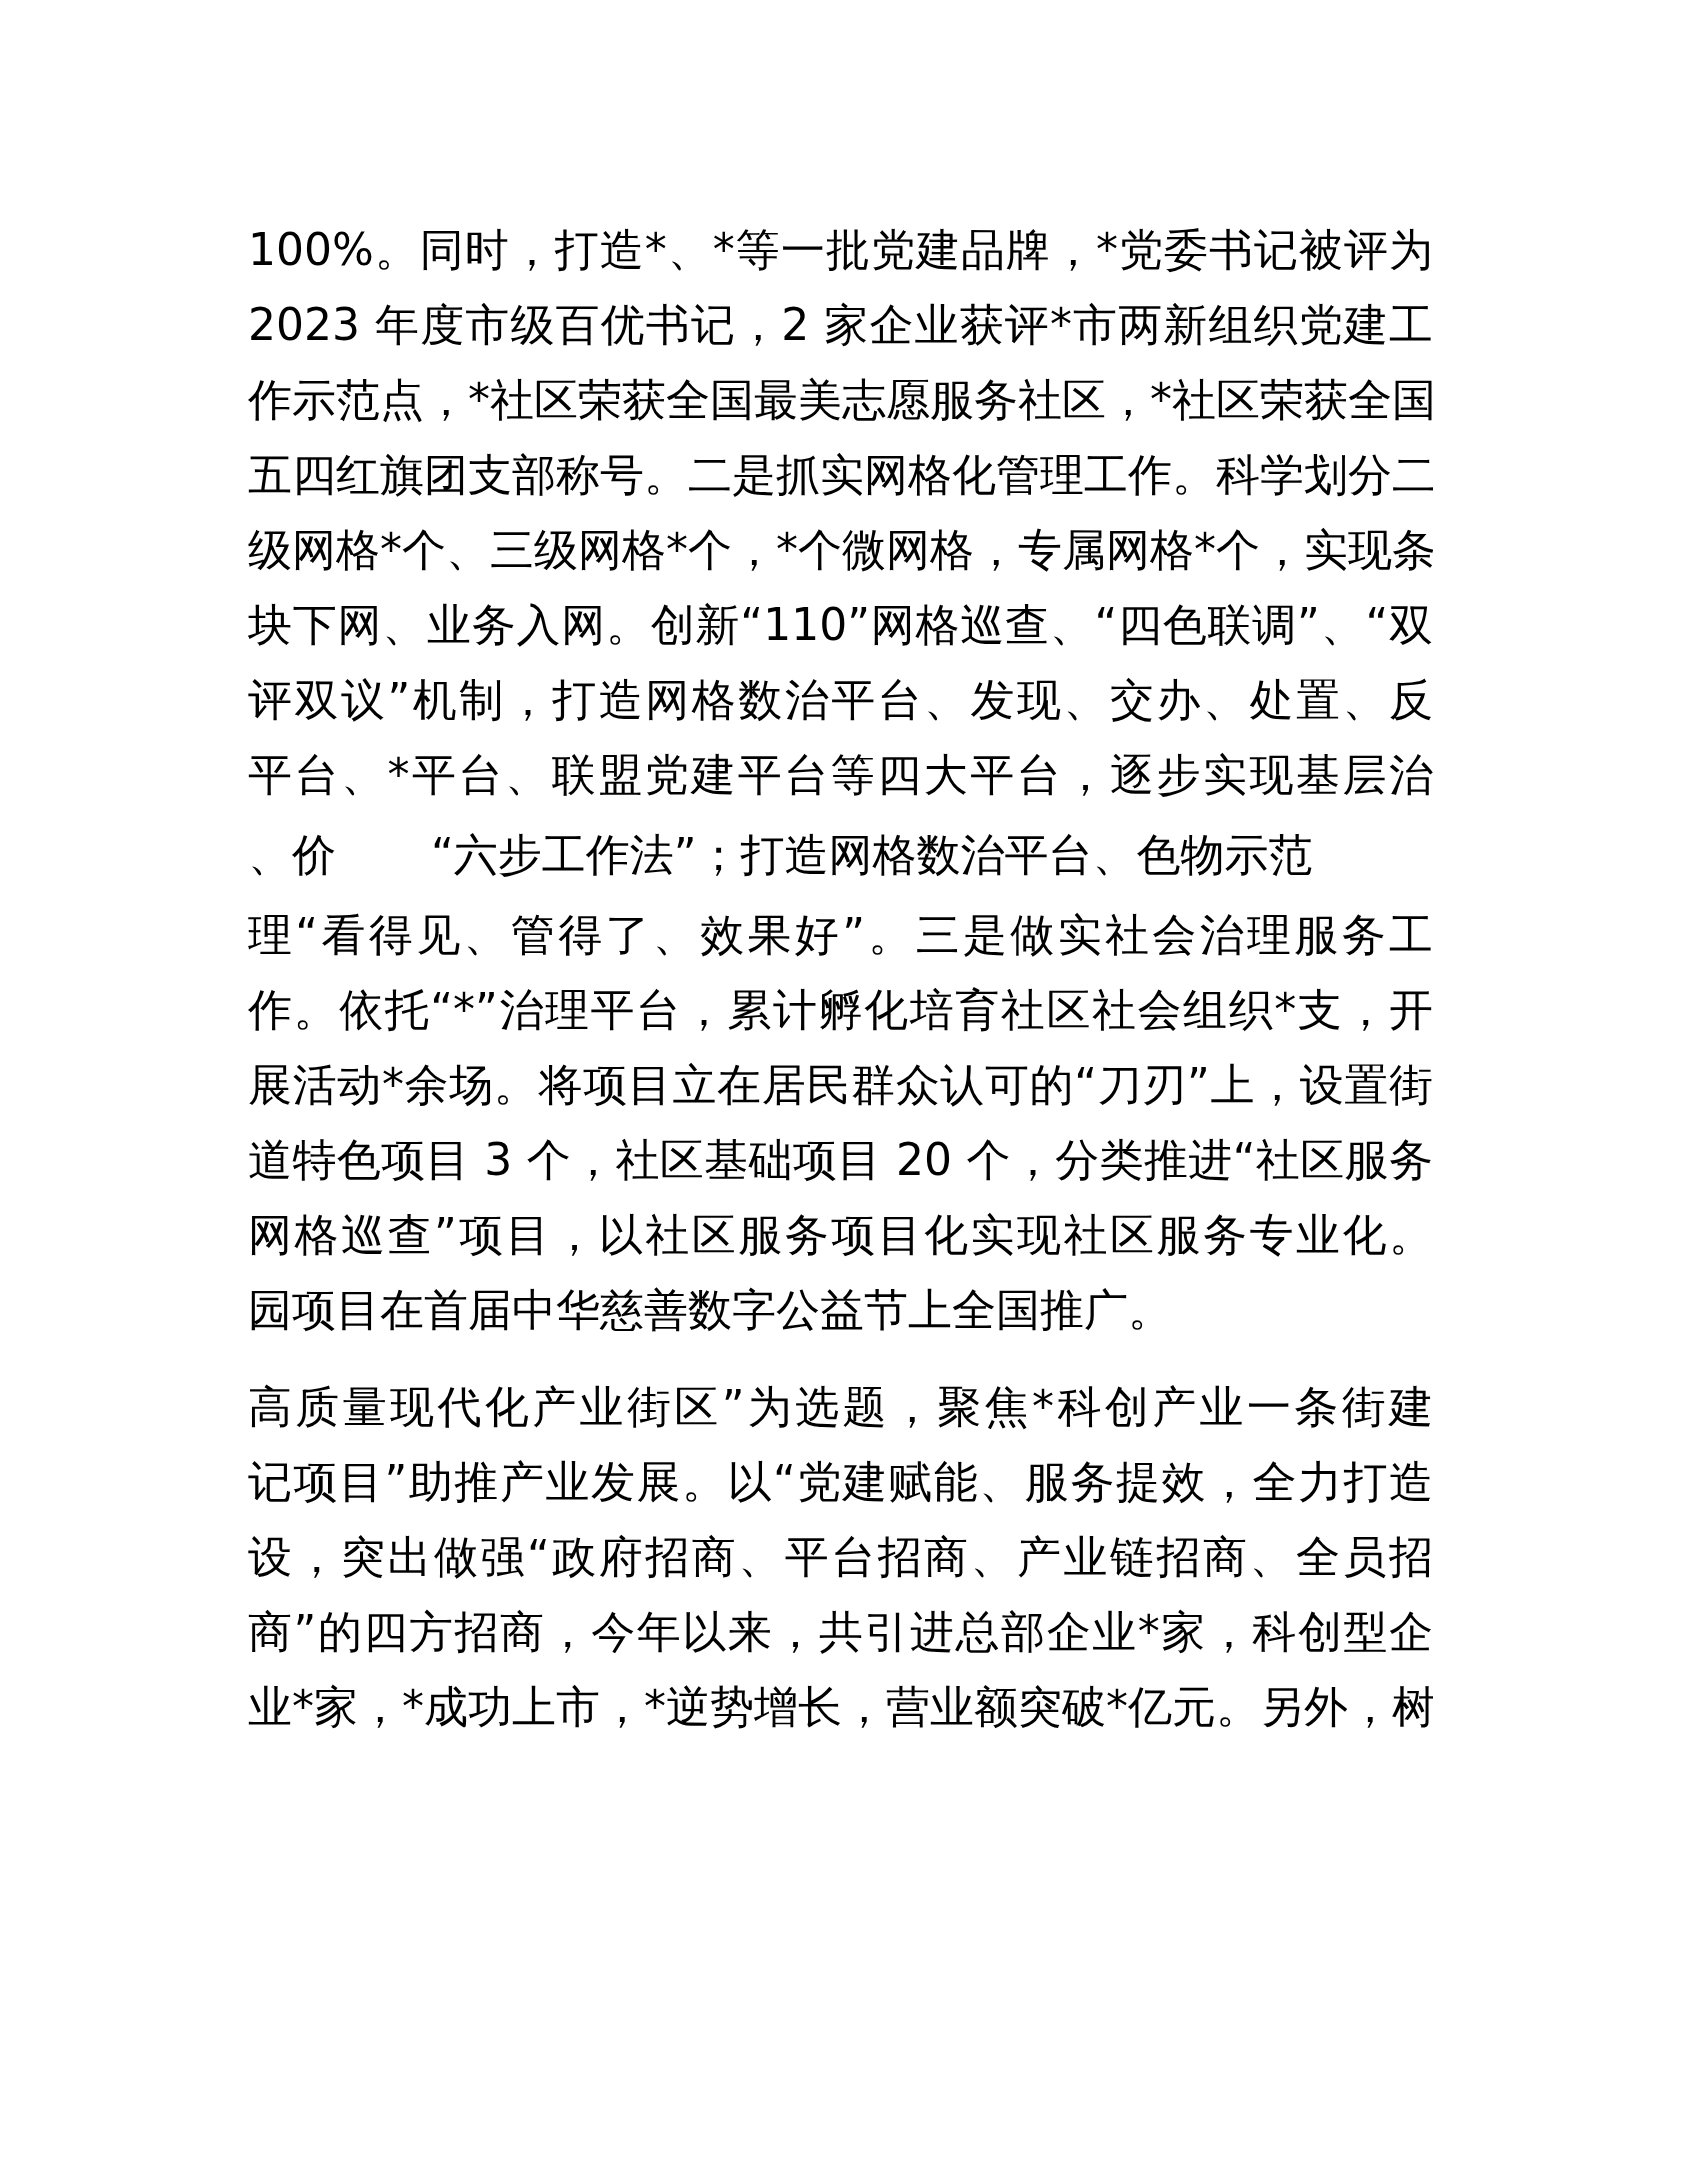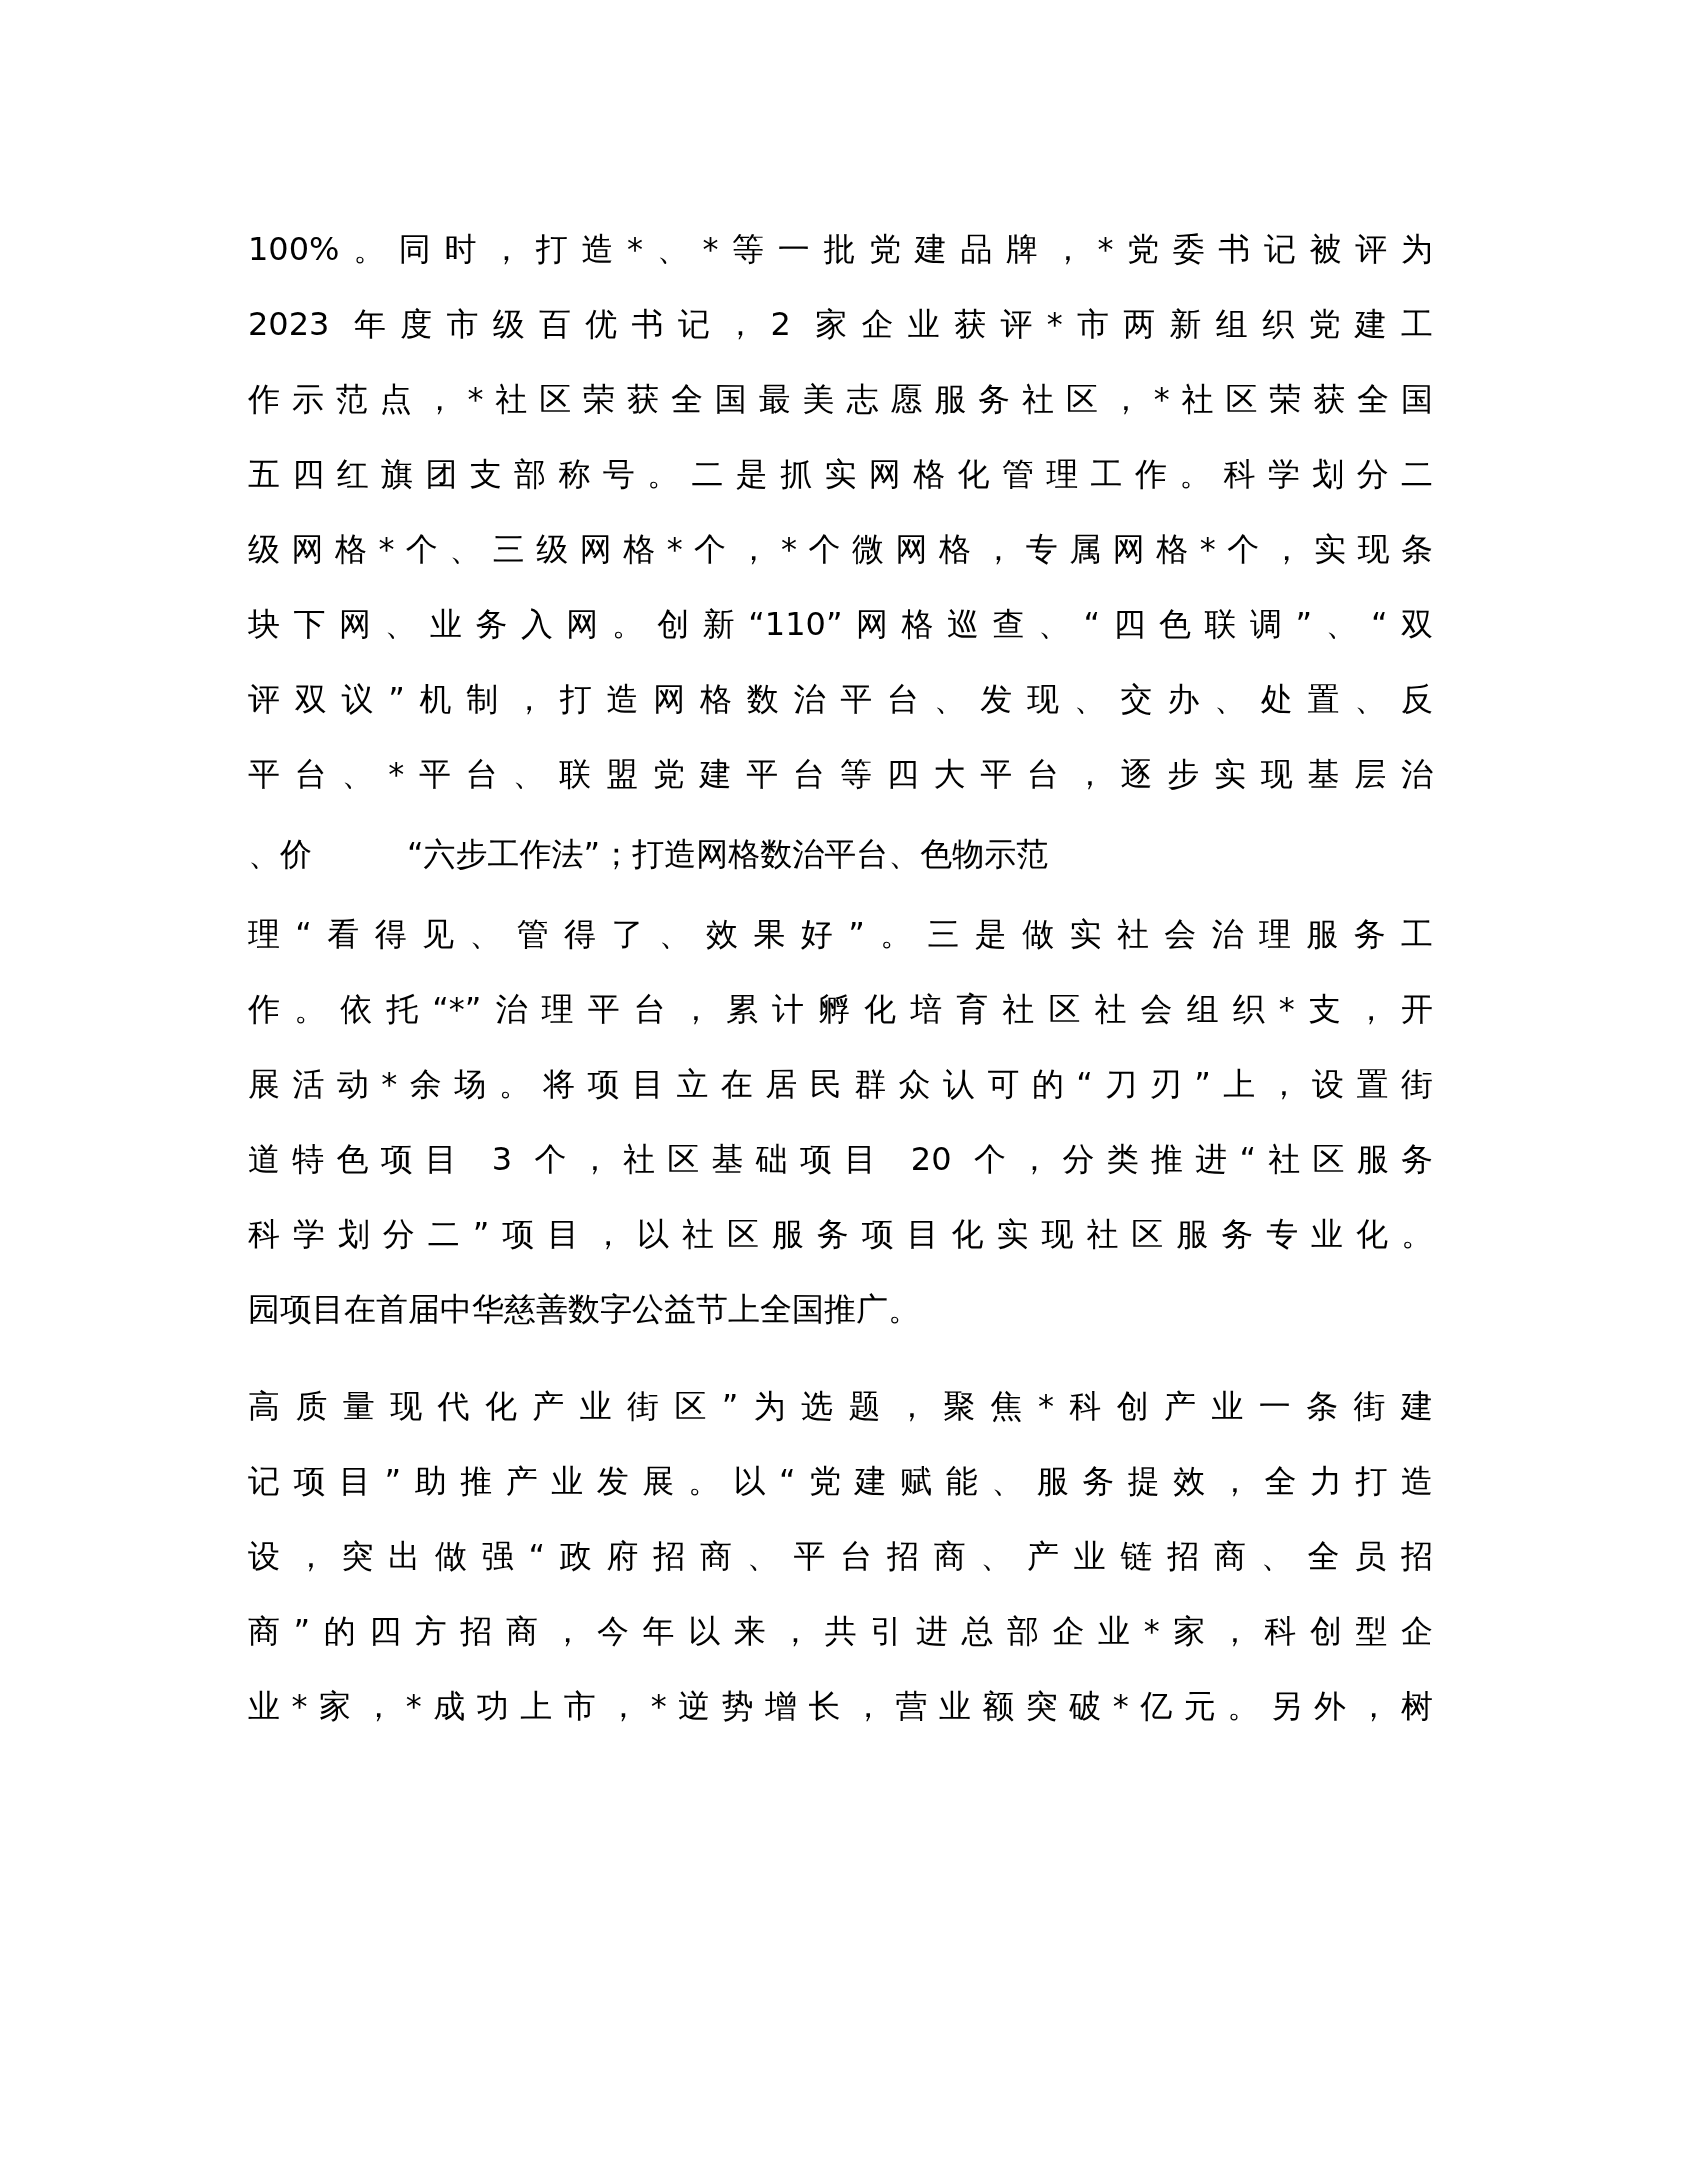--- a/index.html
+++ b/index.html
@@ -21,21 +21,21 @@
       height: 2178px;
       background: #ffffff;
     }
     .text-body {
       position: absolute;
       left: 248px;
       top: 212px;
       width: 1185px;
       color: #000000;
       font-family: "DejaVu Sans", "Liberation Sans", sans-serif;
-      font-size: 32px;
+      font-size: 44px;
     }
     .line {
       display: block;
       height: 75px;
       line-height: 75px;
       white-space: nowrap;
       text-align: justify;
       text-align-last: justify;
       overflow: hidden;
     }
@@ -75,21 +75,21 @@
       <span class="line">五四红旗团支部称号。二是抓实网格化管理工作。科学划分二</span>
       <span class="line">级网格*个、三级网格*个，*个微网格，专属网格*个，实现条</span>
       <span class="line">块下网、业务入网。创新“110”网格巡查、“四色联调”、“双</span>
       <span class="line">评双议”机制，打造网格数治平台、发现、交办、处置、反</span>
       <span class="line gap-after">平台、*平台、联盟党建平台等四大平台，逐步实现基层治</span>
       <span class="line short gap-after"><span>、价</span><span class="seg-gap"></span><span>“六步工作法”；打造网格数治平台、色物示范</span></span>
       <span class="line">理“看得见、管得了、效果好”。三是做实社会治理服务工</span>
       <span class="line">作。依托“*”治理平台，累计孵化培育社区社会组织*支，开</span>
       <span class="line">展活动*余场。将项目立在居民群众认可的“刀刃”上，设置街</span>
       <span class="line">道特色项目 3 个，社区基础项目 20 个，分类推进“社区服务</span>
-      <span class="line">科学划分二”项目，以社区服务项目化实现社区服务专业化。</span>
+      <span class="line">网格巡查”项目，以社区服务项目化实现社区服务专业化。</span>
       <span class="line last">园项目在首届中华慈善数字公益节上全国推广。</span>
     </div>
 
     <div class="para">
       <span class="line">高质量现代化产业街区”为选题，聚焦*科创产业一条街建</span>
       <span class="line">记项目”助推产业发展。以“党建赋能、服务提效，全力打造</span>
       <span class="line">设，突出做强“政府招商、平台招商、产业链招商、全员招</span>
       <span class="line">商”的四方招商，今年以来，共引进总部企业*家，科创型企</span>
       <span class="line">业*家，*成功上市，*逆势增长，营业额突破*亿元。另外，树</span>
     </div>

